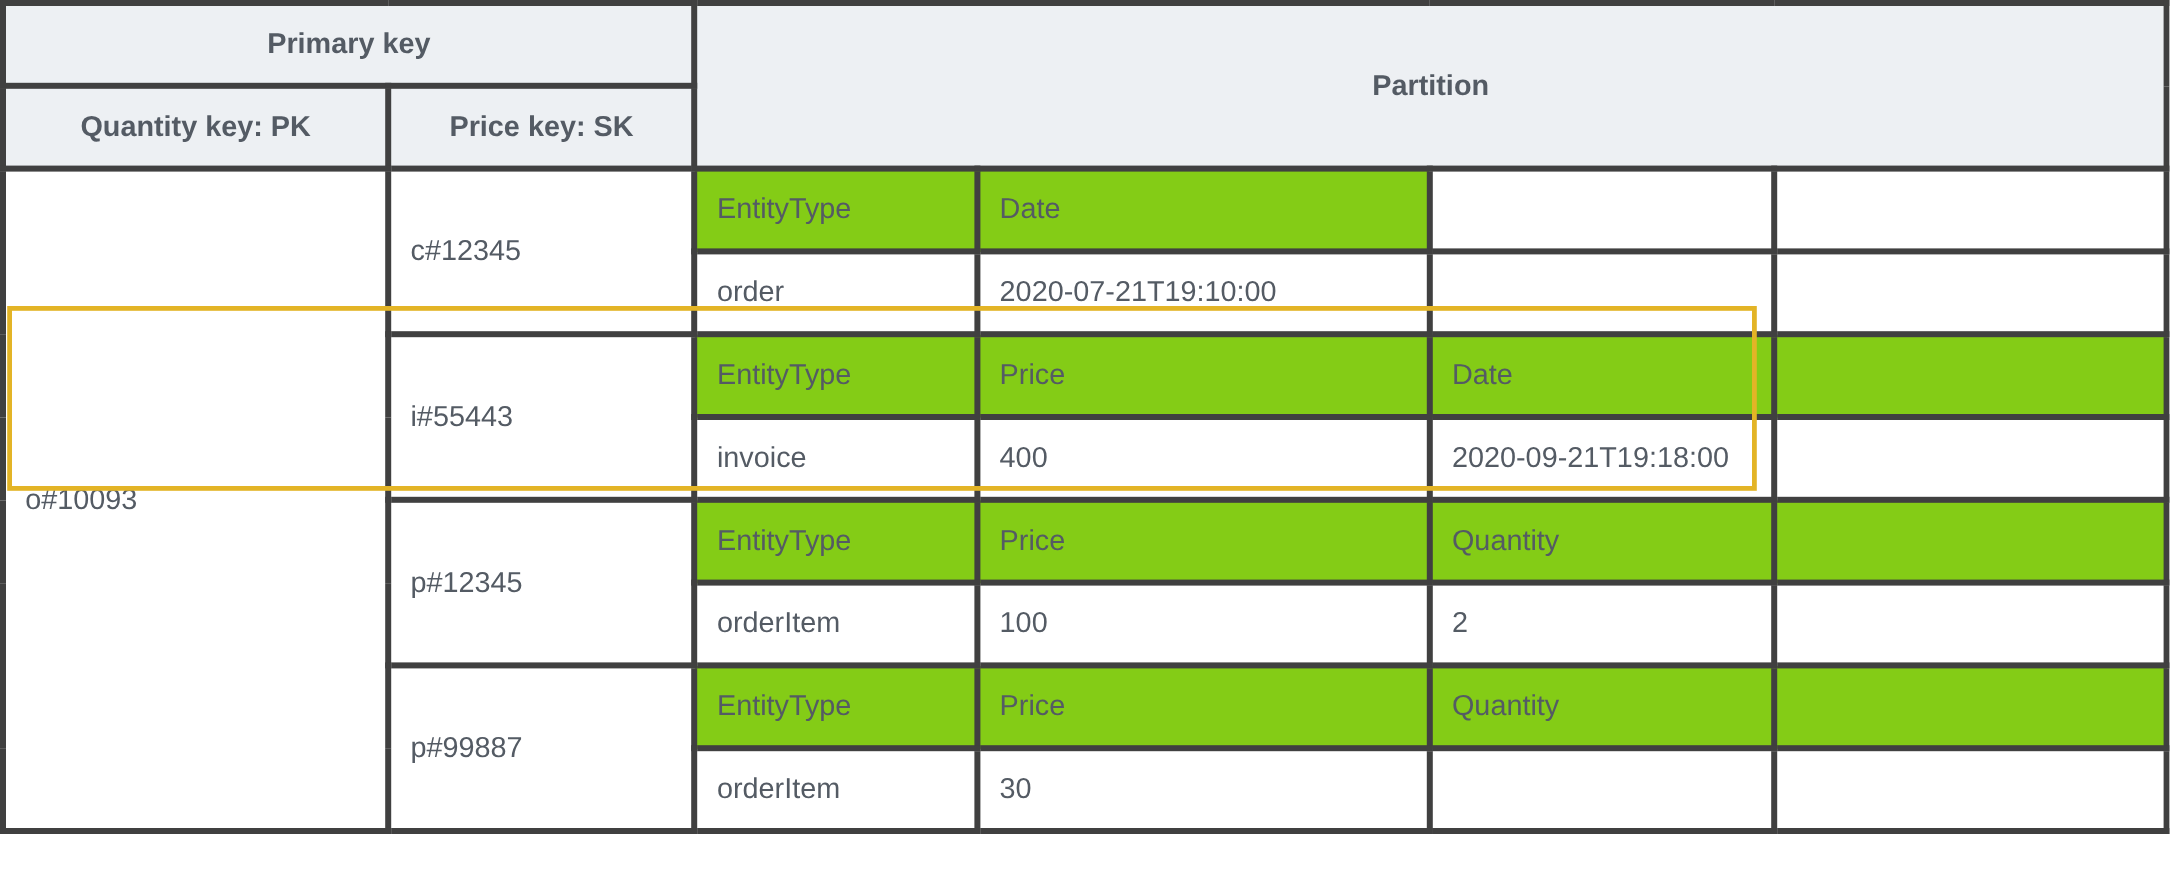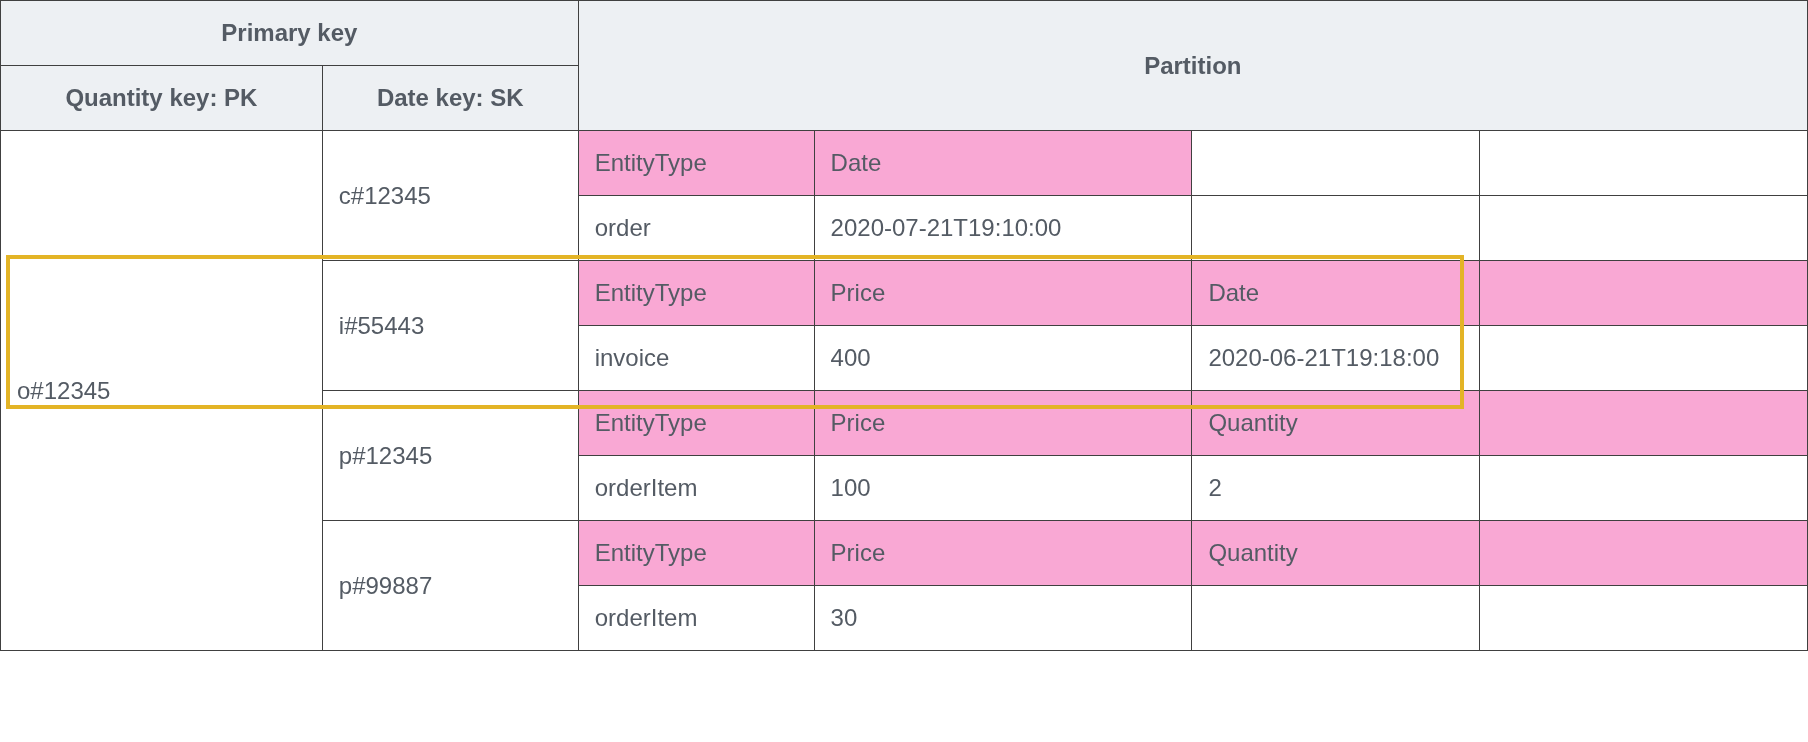--- a/index.html
+++ b/index.html
@@ -10,24 +10,24 @@
     background: #fff;
   }
   .table {
     width: 1808px;
     border-collapse: collapse;
   }
   .hdr-bg {
     background: #edf0f3;
   }
   .attr-hdr-bg {
-    background: #f9a8d4;
+    background: #84cc16;
   }
   .cell {
-    border: 1px solid #404040;
+    border: 5px solid #404040;
     padding: 18px 16px;
     vertical-align: middle;
     text-align: left;
     font-weight: 400;
   }
   .center {
     text-align: center;
   }
   .bold {
     font-weight: 600;
@@ -67,25 +67,25 @@
         <col class="a4-col">
   </colgroup>
 
   <tbody>
         <tr>
     <th class="cell hdr-bg center bold" colspan="2">Primary key</th>
     <th class="cell hdr-bg center bold" colspan="4" rowspan="2">Partition</th>
   </tr>
   <tr>
     <th class="cell hdr-bg center bold">Quantity key: PK</th>
-    <th class="cell hdr-bg center bold">Date key: SK</th>
+    <th class="cell hdr-bg center bold">Price key: SK</th>
   </tr>
 
   <tr>
-    <td class="cell" rowspan="8" style="vertical-align:middle">o#12345</td>
+    <td class="cell" rowspan="8" style="vertical-align:middle">o#10093</td>
     <td class="cell" rowspan="2">c#12345</td>
     <td class="cell attr-hdr-bg">EntityType</td>
     <td class="cell attr-hdr-bg">Date</td>
     <td class="cell"></td>
     <td class="cell"></td>
   </tr>
   <tr>
     <td class="cell">order</td>
     <td class="cell">2020-07-21T19:10:00</td>
     <td class="cell"></td>
@@ -95,21 +95,21 @@
   <tr>
     <td class="cell" rowspan="2">i#55443</td>
     <td class="cell attr-hdr-bg">EntityType</td>
     <td class="cell attr-hdr-bg">Price</td>
     <td class="cell attr-hdr-bg">Date</td>
     <td class="cell attr-hdr-bg"></td>
   </tr>
   <tr>
     <td class="cell">invoice</td>
     <td class="cell">400</td>
-    <td class="cell">2020-06-21T19:18:00</td>
+    <td class="cell">2020-09-21T19:18:00</td>
     <td class="cell"></td>
   </tr>
 
   <tr>
     <td class="cell" rowspan="2">p#12345</td>
     <td class="cell attr-hdr-bg">EntityType</td>
     <td class="cell attr-hdr-bg">Price</td>
     <td class="cell attr-hdr-bg">Quantity</td>
     <td class="cell attr-hdr-bg"></td>
   </tr>

